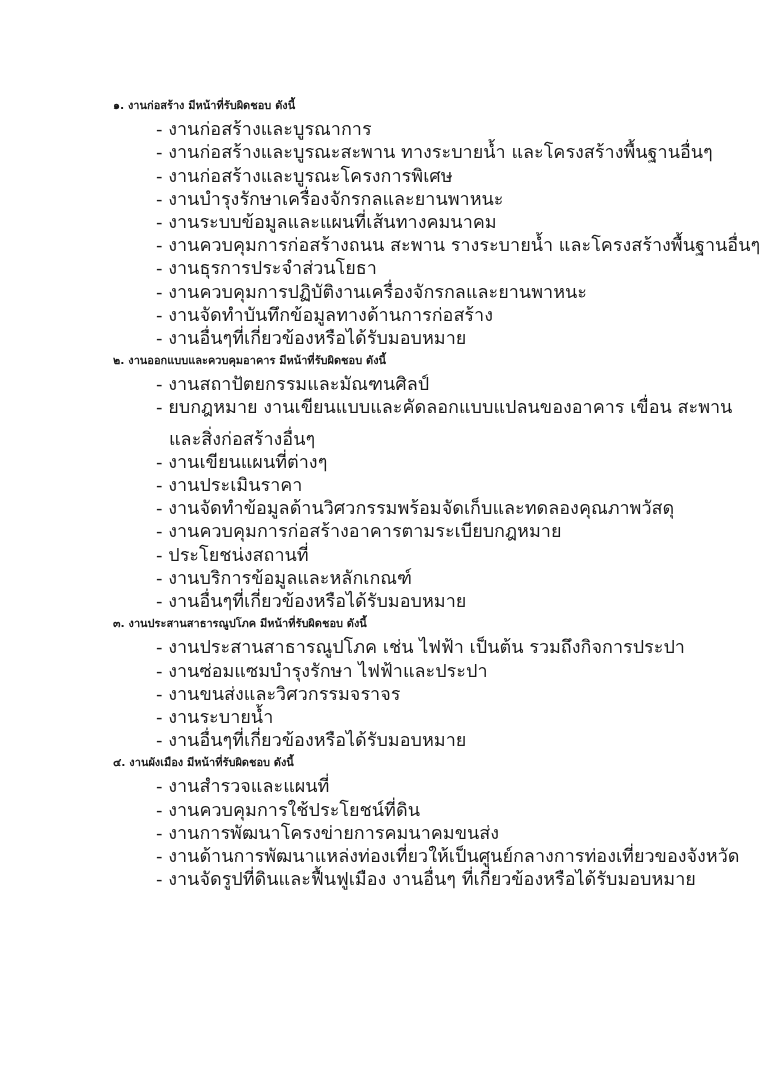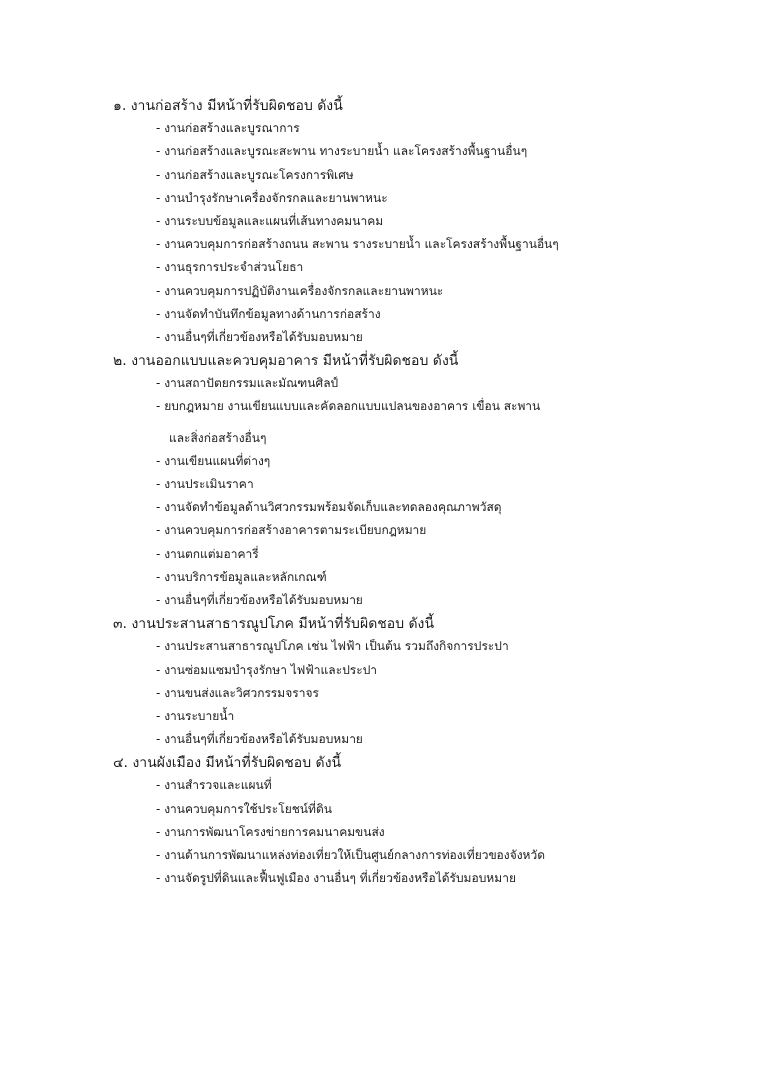--- a/index.html
+++ b/index.html
@@ -1,20 +1,20 @@
 <!DOCTYPE html>
 <html><head>
 <meta charset="utf-8">
 <style>
   html, body { margin: 0; padding: 0; background: #ffffff; }
   body { width: 763px; height: 1080px; position: relative; overflow: hidden;
          font-family: "DejaVu Sans", "Liberation Sans", sans-serif; color: #1a1a1a; }
   .doc { position: absolute; left: 113px; top: 94px; width: 620px; }
-  .section-heading { font-size: 14px; font-weight: normal; height: 23.2px; line-height: 23.2px; white-space: nowrap; }
-  .item { font-size: 12px; height: 23.2px; line-height: 23.2px; padding-left: 43px; white-space: nowrap; }
+  .section-heading { font-size: 11px; font-weight: bold; height: 23.2px; line-height: 23.2px; white-space: nowrap; }
+  .item { font-size: 18px; height: 23.2px; line-height: 23.2px; padding-left: 43px; white-space: nowrap; }
   .item.cont { padding-left: 56px; margin-top: 8px; }
 </style>
 </head>
 <body>
 
 <div class="doc">
   <div>
     <div class="section-heading">๑. งานก่อสร้าง  มีหน้าที่รับผิดชอบ ดังนี้</div>
     <div class="item">- งานก่อสร้างและบูรณาการ</div>
     <div class="item">- งานก่อสร้างและบูรณะสะพาน ทางระบายน้ำ และโครงสร้างพื้นฐานอื่นๆ</div>
@@ -29,21 +29,21 @@
   </div>
   <div>
     <div class="section-heading">๒. งานออกแบบและควบคุมอาคาร มีหน้าที่รับผิดชอบ ดังนี้</div>
     <div class="item">- งานสถาปัตยกรรมและมัณฑนศิลป์</div>
     <div class="item">- ยบกฎหมาย งานเขียนแบบและคัดลอกแบบแปลนของอาคาร เขื่อน สะพาน</div>
     <div class="item cont">และสิ่งก่อสร้างอื่นๆ</div>
     <div class="item">- งานเขียนแผนที่ต่างๆ</div>
     <div class="item">- งานประเมินราคา</div>
     <div class="item">- งานจัดทำข้อมูลด้านวิศวกรรมพร้อมจัดเก็บและทดลองคุณภาพวัสดุ</div>
     <div class="item">- งานควบคุมการก่อสร้างอาคารตามระเบียบกฎหมาย</div>
-    <div class="item">- งานตกแต่มอาคารี่</div>
+    <div class="item">- ประโยชน่งสถานที่</div>
     <div class="item">- งานบริการข้อมูลและหลักเกณฑ์</div>
     <div class="item">- งานอื่นๆที่เกี่ยวข้องหรือได้รับมอบหมาย</div>
   </div>
   <div>
     <div class="section-heading">๓. งานประสานสาธารณูปโภค มีหน้าที่รับผิดชอบ ดังนี้</div>
     <div class="item">- งานประสานสาธารณูปโภค เช่น ไฟฟ้า เป็นต้น รวมถึงกิจการประปา</div>
     <div class="item">- งานซ่อมแซมบำรุงรักษา ไฟฟ้าและประปา</div>
     <div class="item">- งานขนส่งและวิศวกรรมจราจร</div>
     <div class="item">- งานระบายน้ำ</div>
     <div class="item">- งานอื่นๆที่เกี่ยวข้องหรือได้รับมอบหมาย</div>

